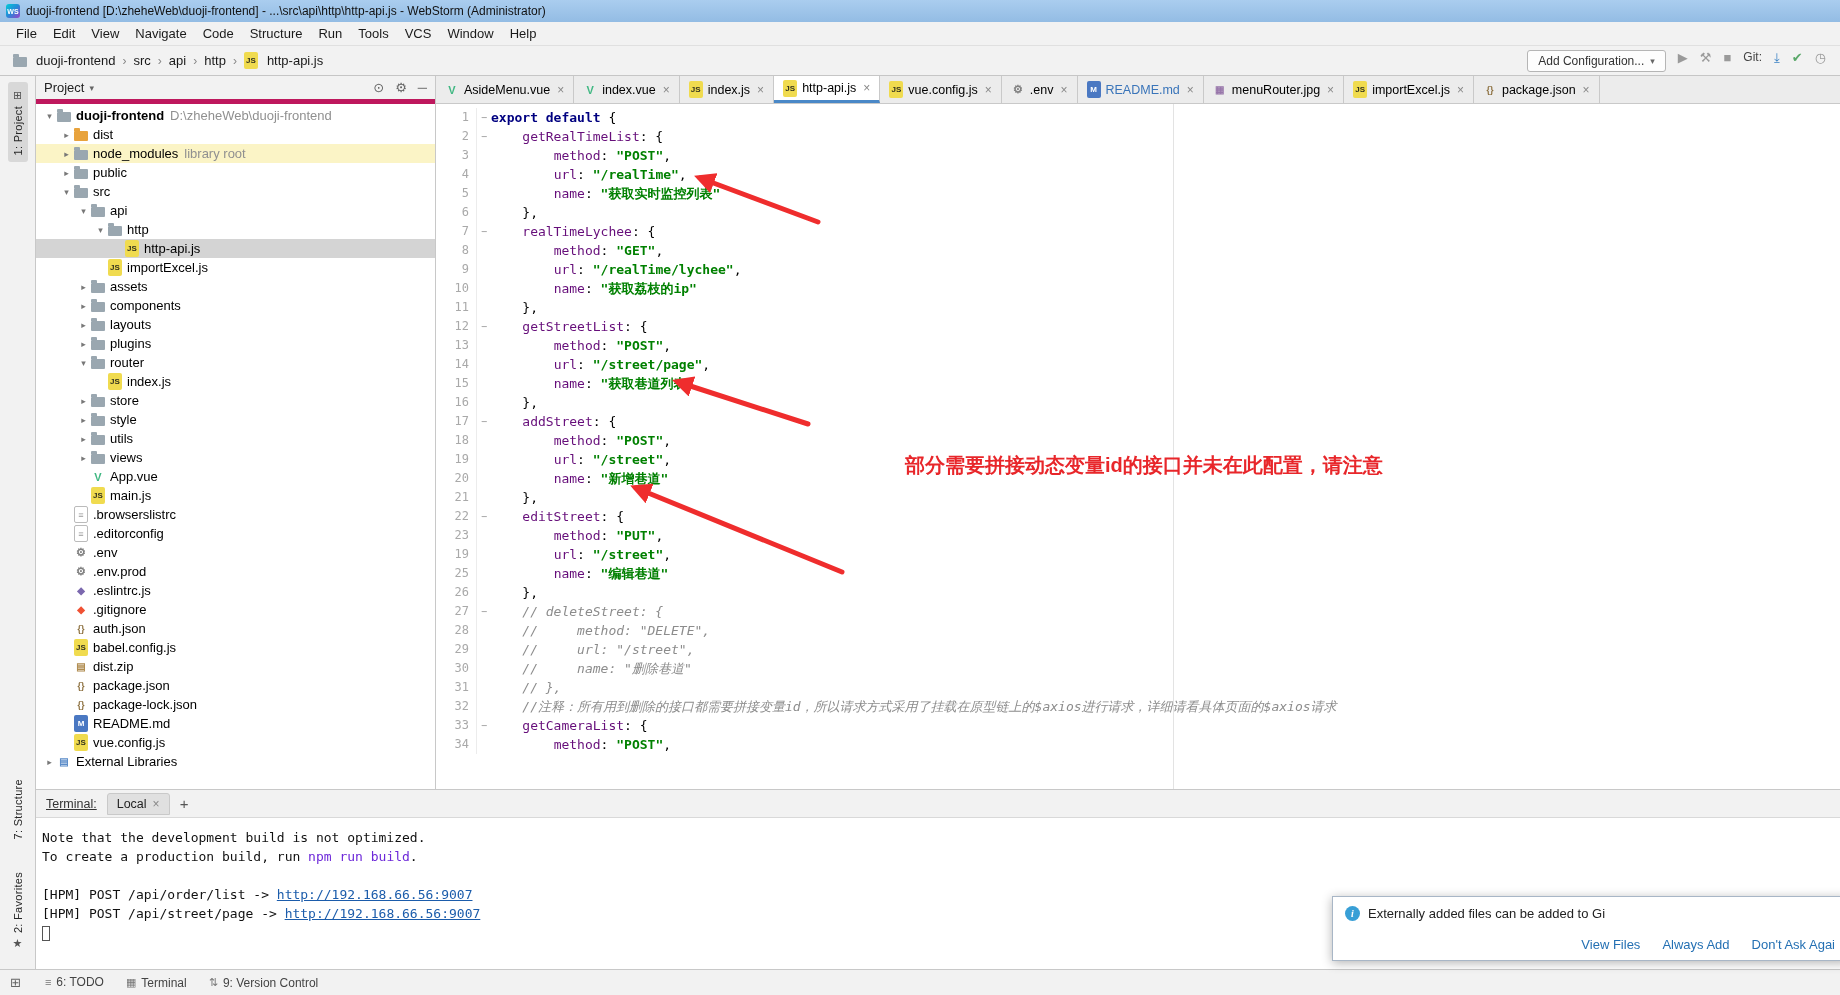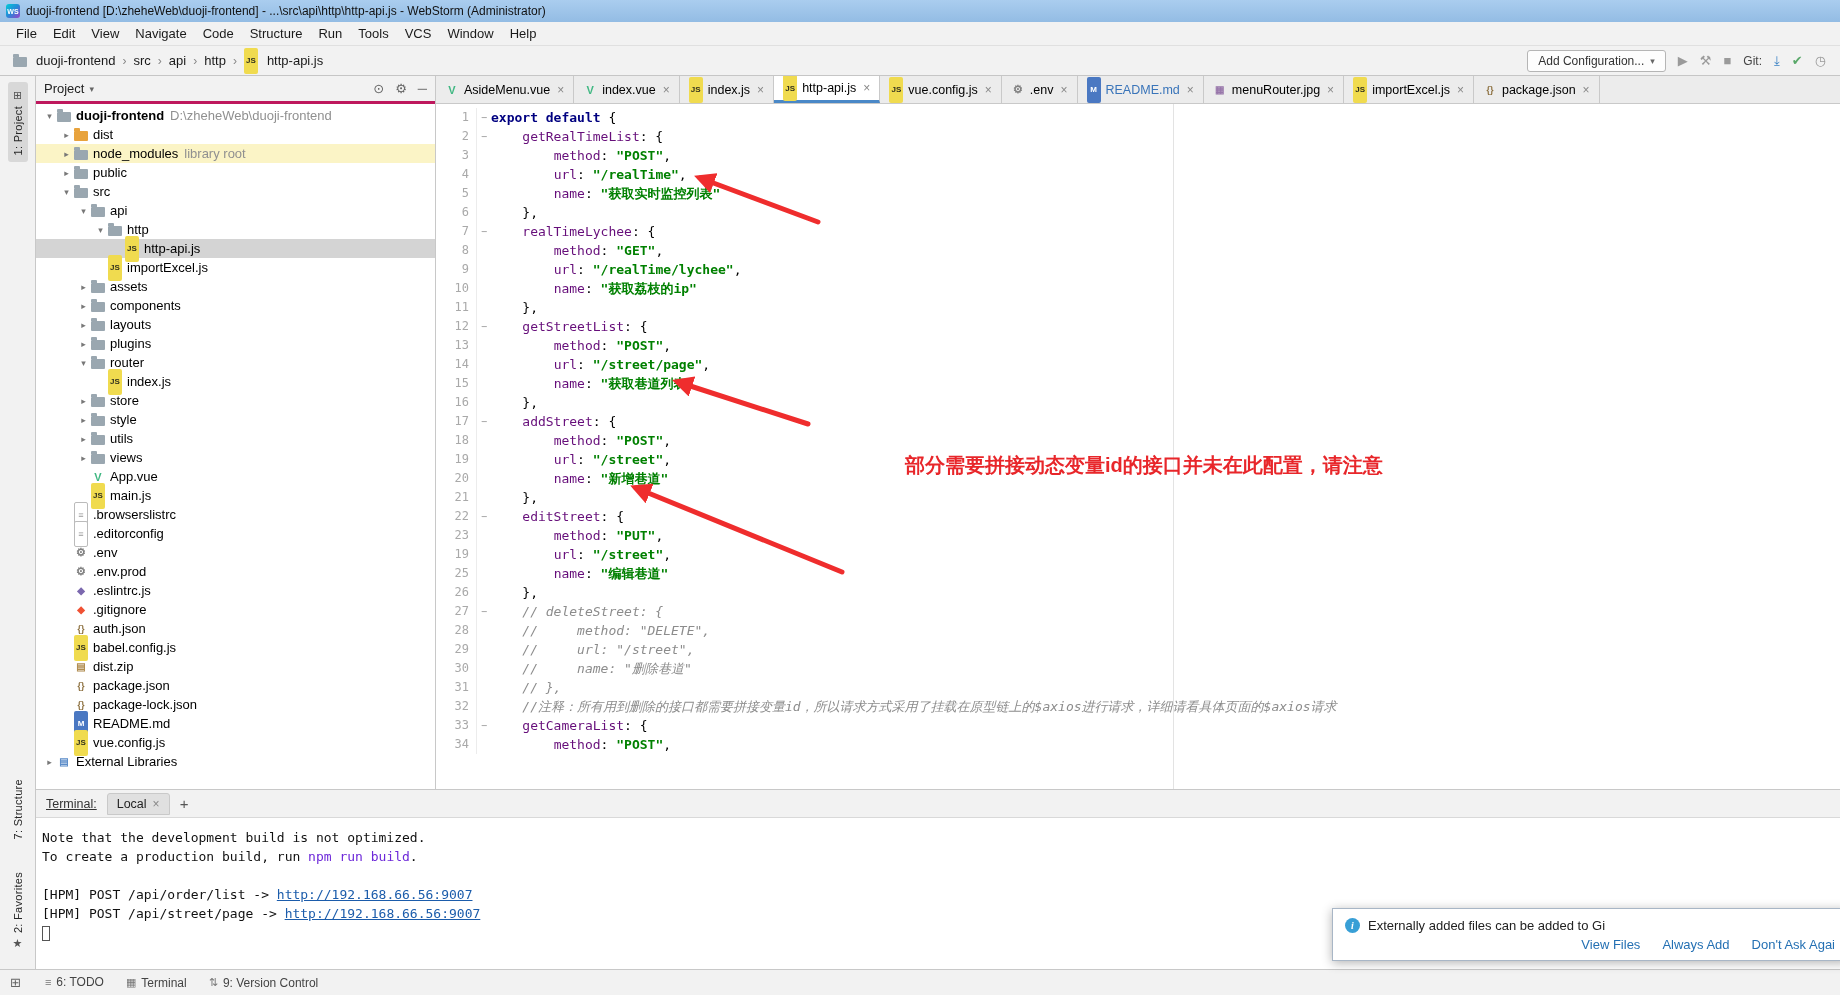--- a/index.html
+++ b/index.html
@@ -13,21 +13,21 @@
 
   
   .menubar { height:24px; background:#f2f2f2; display:flex; align-items:center; padding-left:8px; border-bottom:1px solid #e0e0e0; }
   .menu-item { padding:3px 8px; cursor:default; }
 
   
   .toolbar { height:30px; background:#f2f2f2; display:flex; align-items:center; padding-left:10px; border-bottom:1px solid #c6c6c6; }
   .crumbs { display:flex; align-items:center; gap:4px; }
   .crumb { display:flex; align-items:center; gap:4px; padding:2px 3px; cursor:default; }
   .crumb-sep { color:#888; font-size:12px; }
-  .toolbar-right { margin-left:auto; display:flex; align-items:center; gap:12px; padding-right:14px; }
+  .toolbar-right { margin-left:auto; display:flex; gap:12px; padding-right:14px; }
   .addcfg { background:#fdfdfd; border:1px solid #b5b5b5; border-radius:3px; padding:3px 10px; font-size:12px; color:#333; display:flex; align-items:center; gap:6px; font-family:inherit; }
   .addcfg .caret { font-size:9px; color:#666; }
   .tbi { font-size:13px; cursor:default; }
   .dim { color:#9a9a9a; }
   .blue { color:#3b82c4; }
   .green { color:#59a869; }
   .git-label { color:#444; font-size:12px; }
 
   
   .body { display:flex; height:893px; background:#fff; }
@@ -36,38 +36,38 @@
   .stripe-btn.active { background:#d8d8d8; }
   .vtext { writing-mode:vertical-rl; transform:rotate(180deg); font-size:11px; color:#262626; letter-spacing:.3px; }
   .stripe-ic { font-size:11px; color:#555; }
   .stripe-bottom { margin-top:auto; margin-bottom:10px; display:flex; flex-direction:column; gap:14px; align-items:center; }
 
   .center { flex:1; display:flex; flex-direction:column; min-width:0; }
   .main-split { display:flex; flex:1; min-height:0; }
 
   
   .project-panel { width:400px; flex:none; border-right:1px solid #c8c8c8; display:flex; flex-direction:column; background:#fff; }
-  .panel-header { height:28px; background:#f2f2f2; border-bottom:3px solid #be185d; display:flex; align-items:center; padding:0 8px; flex:none; }
+  .panel-header { height:28px; background:#f2f2f2; border-bottom:5px solid #be185d; display:flex; align-items:center; padding:0 8px; flex:none; }
   .ph-title { display:flex; align-items:center; gap:5px; font-size:13px; color:#222; }
   .ph-title .caret { font-size:9px; color:#666; }
   .ph-icons { margin-left:auto; display:flex; gap:11px; color:#666; font-size:13px; }
   .ph-icons span { cursor:default; }
   .tree { flex:1; overflow:hidden; padding-top:2px; background:#fff; }
   .trow { height:19px; display:flex; align-items:center; white-space:nowrap; cursor:default; }
   .trow.sel { background:#d4d4d4; }
   .trow.hl { background:#fbf4c6; }
   .chev { width:15px; flex:none; font-size:9px; color:#777; text-align:center; }
   .tlab { color:#000; }
   .tlab.b { font-weight:bold; }
   .tann { color:#909090; margin-left:6px; }
 
   
   .folder-ic { position:relative; display:inline-block; width:14px; height:10px; background:var(--fc,#9aa7b0); border-radius:1px; margin:2px 5px 0 0; flex:none; }
   .folder-ic::before { content:''; position:absolute; top:-3px; left:0; width:6px; height:3px; background:var(--fc,#9aa7b0); border-radius:1px 1px 0 0; }
-  .fic { display:inline-flex; align-items:center; justify-content:center; width:14px; height:26px; font-size:8px; font-weight:bold; border-radius:2px; margin-right:5px; flex:none; font-family:"Liberation Sans",sans-serif; }
+  .fic { display:inline-flex; align-items:center; justify-content:center; width:14px; height:17px; font-size:8px; font-weight:bold; border-radius:2px; margin-right:5px; flex:none; font-family:"Liberation Sans",sans-serif; }
   .ficon-js { background:#f0db4f; color:#32321e; }
   .ficon-vue { color:#41b883; font-size:11px; }
   .ficon-json { color:#8a6d3b; font-size:9px; }
   .ficon-md { background:#4a78c2; color:#fff; }
   .ficon-env { color:#808080; font-size:11px; }
   .ficon-txt { color:#999; border:1px solid #bbb; background:#fff; font-size:9px; }
   .ficon-eslint { color:#7b68ae; font-size:10px; }
   .ficon-git { color:#f05133; font-size:10px; }
   .ficon-zip { color:#b08c4f; font-size:10px; }
   .ficon-img { color:#9876aa; font-size:10px; }
@@ -116,21 +116,21 @@
   
   .statusbar { height:26px; background:#f2f2f2; border-top:1px solid #c8c8c8; display:flex; align-items:center; padding:0 10px; font-size:12px; color:#444; }
   .sb-corner { margin-right:24px; color:#666; font-size:13px; cursor:default; }
   .sb-item { margin-right:22px; display:inline-flex; align-items:center; gap:5px; cursor:default; }
   .sb-ic { color:#777; font-size:11px; }
 
   
   .notification { position:absolute; right:-8px; bottom:34px; width:516px; background:#fff; border:1px solid #a8b6c6; box-shadow:0 2px 10px rgba(0,0,0,.3); padding:9px 12px 8px 12px; z-index:60; font-size:13px; }
   .notif-row1 { display:flex; align-items:center; gap:8px; white-space:nowrap; overflow:hidden; color:#222; }
   .info-ic { width:15px; height:15px; border-radius:50%; background:#389fd6; color:#fff; font-size:10px; font-style:italic; font-weight:bold; display:flex; align-items:center; justify-content:center; flex:none; font-family:"Liberation Serif",serif; }
-  .notif-row2 { margin-top:4px; text-align:right; white-space:nowrap; overflow:hidden; }
+  .notif-row2 { margin-top:16px; text-align:right; white-space:nowrap; overflow:hidden; }
   .notif-link { color:#2470b3; margin-left:22px; cursor:pointer; }
 </style>
 </head>
 <body>
 
 <div class="window">
 
   <div class="titlebar">
     <span class="ws-icon">WS</span>
     <span>duoji-frontend [D:\zheheWeb\duoji-frontend] - ...\src\api\http\http-api.js - WebStorm (Administrator)</span>

